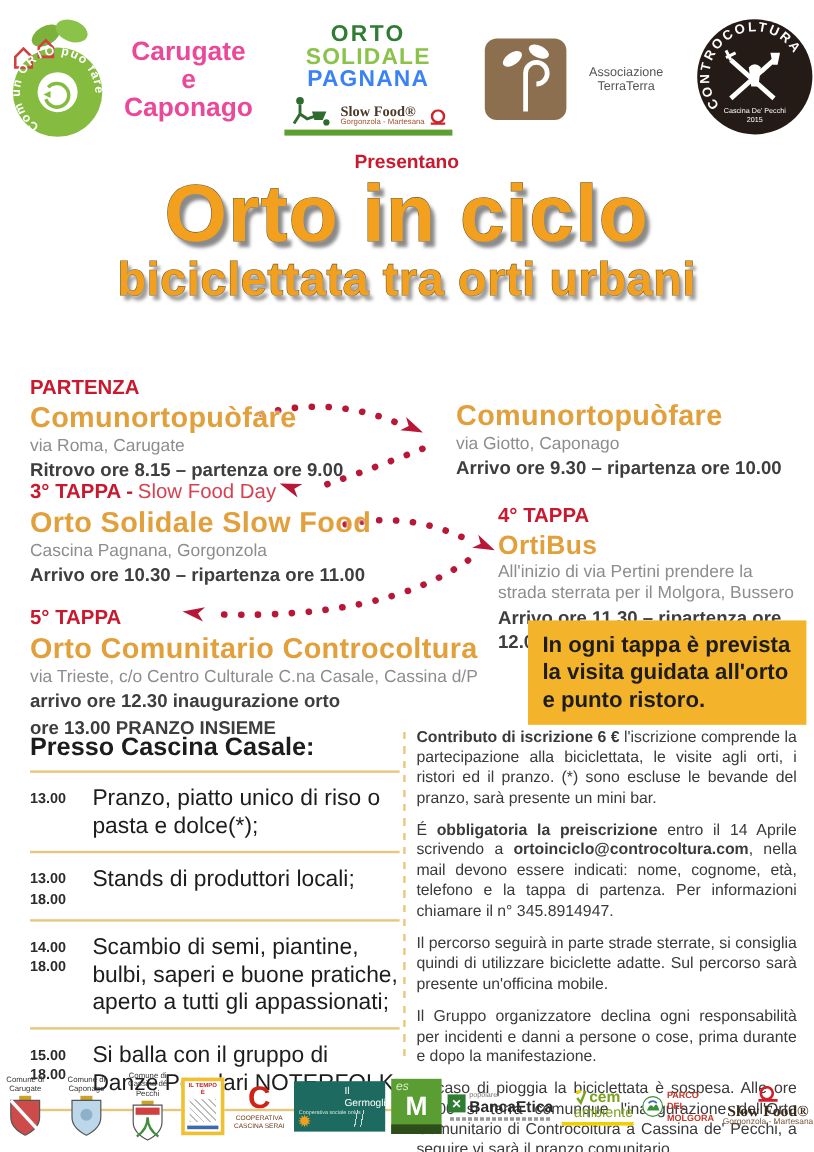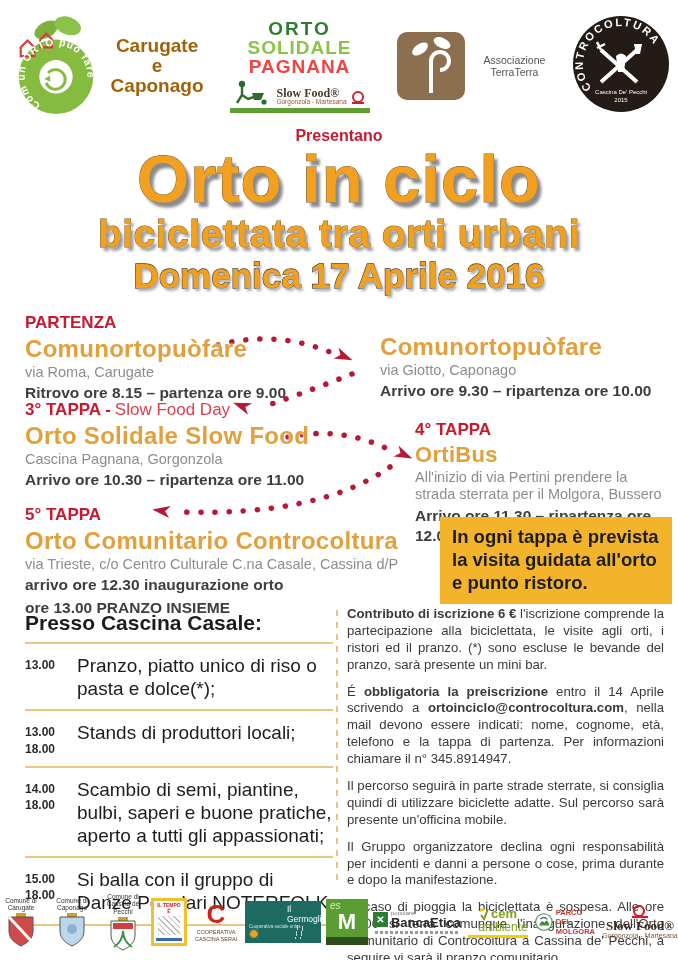--- a/index.html
+++ b/index.html
@@ -13,25 +13,25 @@
     --dark:#3e3e3e;
     --yellow:#f3b32b;
   }
   *{margin:0;padding:0;box-sizing:border-box;}
   body{background:#ffffff;font-family:"Liberation Sans",sans-serif;}
   .poster{position:relative;width:678px;height:960px;background:#fff;overflow:hidden;margin:0 auto;}
 
   
   .header{position:absolute;top:6px;left:0;right:0;height:120px;display:flex;justify-content:center;align-items:center;gap:26px;}
   .logo{display:flex;align-items:center;gap:6px;}
-  .comunorto-label{font-size:19px;font-weight:bold;color:#a16207;text-align:center;line-height:1.05;white-space:pre-line;}
+  .comunorto-label{font-size:22px;font-weight:bold;color:#ec4899;text-align:center;line-height:1.05;white-space:pre-line;}
   .ortosolidale{display:flex;flex-direction:column;align-items:center;line-height:1;}
   .os-l1{font-size:19px;font-weight:bold;color:#2e7d32;letter-spacing:2px;}
   .os-l2{font-size:19px;font-weight:bold;color:#8bc34a;letter-spacing:1px;}
-  .os-l3{font-size:19px;font-weight:bold;color:#ef4444;letter-spacing:1px;}
+  .os-l3{font-size:19px;font-weight:bold;color:#3b82f6;letter-spacing:1px;}
   .os-bottom{display:flex;align-items:flex-end;gap:4px;margin-top:3px;}
   .os-sf{font-family:"Liberation Serif",serif;font-size:12px;color:#4a3a2a;font-weight:bold;}
   .os-gm{font-size:6.5px;color:#a0522d;text-align:center;}
   .os-strip{width:140px;height:5px;background:#5f9e31;margin-top:3px;}
   .terraterra{display:flex;align-items:center;gap:18px;}
   .tt-caption{font-size:10.5px;color:#555;text-align:center;line-height:1.15;white-space:pre-line;}
   
   .presentano{position:absolute;top:127px;left:0;right:0;text-align:center;font-size:16px;font-weight:bold;color:var(--red);}
   .title{position:absolute;top:140px;left:0;right:0;text-align:center;font-size:67px;font-weight:bold;color:var(--orange);
          letter-spacing:1px;-webkit-text-stroke:1px #6b5a32;paint-order:stroke fill;text-shadow:4px 5px 3px #8a8a8a;}
@@ -191,21 +191,20 @@
         <path d="M45 42 h10 l-2 16 h-6 z M45 42 q5 -5 10 0" fill="#ffffff"></path>
         <text x="50" y="80" font-size="6" fill="#ffffff" text-anchor="middle">Cascina De' Pecchi</text>
         <text x="50" y="88" font-size="6" fill="#ffffff" text-anchor="middle">2015</text>
       </svg>
     </div>
   </div>
 
   <div class="presentano">Presentano</div>
   <div class="title">Orto in ciclo</div>
   <div class="subtitle">biciclettata tra orti urbani</div>
-  <div class="date">Domenica 17 Aprile 2016</div>
 
   <svg class="arrows" width="678" height="960" viewBox="0 0 678 960">
     <g stroke="#b81737" stroke-width="5.5" stroke-linecap="round" stroke-dasharray="0.1 14" fill="none">
       <path d="M218 345 Q275 330 330 352"></path>
       <path d="M352 374 Q312 390 260 408"></path>
       <path d="M288 437 Q340 426 388 449"></path>
       <path d="M390 467 Q320 516 182 512"></path>
     </g>
     <g fill="#b81737">
       <path d="M0 -6 L18 0 L0 6 L5 0 Z" transform="translate(336,353) rotate(24)"></path>

